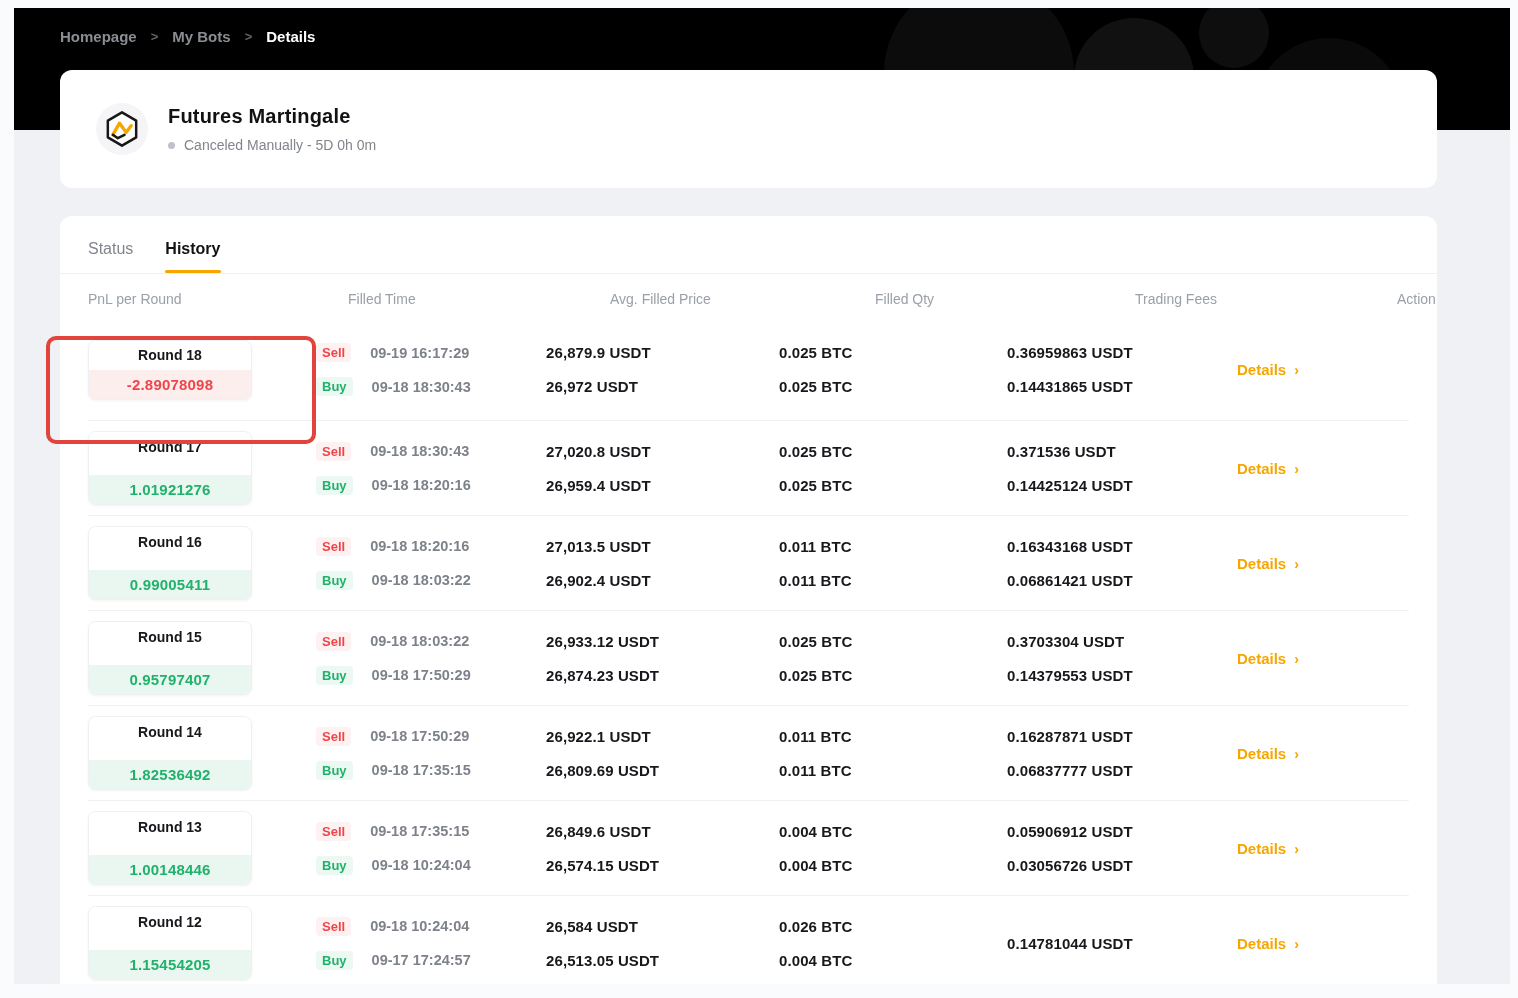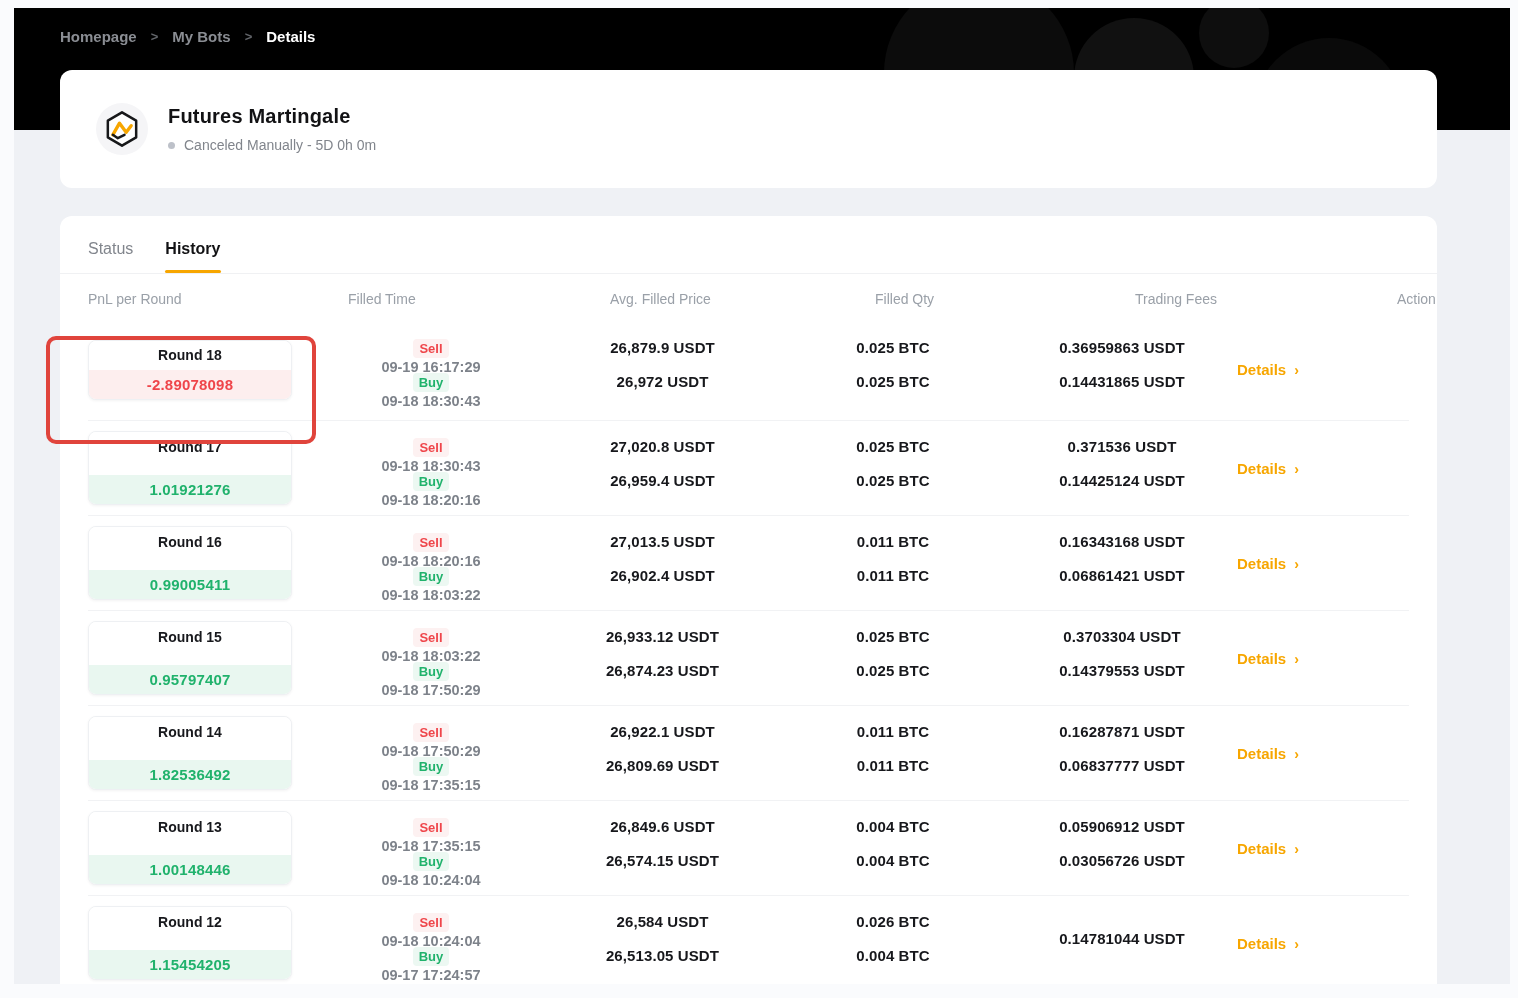--- a/index.html
+++ b/index.html
@@ -63,36 +63,36 @@
     display:grid;
     grid-template-columns:228px 230px 233px 228px 230px 1fr;
     align-items:center;
   }
   .thead { padding:17px 0 12px 0;gap:32px; }
   .th { font-size:14px; color:#9aa0a8; font-weight:500; }
   .trow { height:95px; border-bottom:1px solid #f1f2f4; }
   .trow:first-child { height:102px; }
   
   .pnl-card {
-    width:204px; background:#fff; border:1px solid #eef0f3; border-radius:8px;
+    width:164px; background:#fff; border:1px solid #eef0f3; border-radius:8px;
     box-shadow:0 1px 3px rgba(20,22,26,.05); overflow:hidden;
   }
   .pnl-round {
     height:29px; display:flex; align-items:center; justify-content:center;
     font-size:14px; font-weight:600; color:#17181c; background:#fff;
   }
   .pnl-value {
     height:29px; display:flex; align-items:center; justify-content:center;
     font-size:15px; font-weight:700; letter-spacing:.2px;
   }
   .pnl-value.pos { color:#20b26c; background:#e9f7f0;margin-top:14px; }
   .pnl-value.neg { color:#ef454a; background:#fdeeee; }
   
   .twolines { display:flex; flex-direction:column; gap:7px; }
-  .line { height:27px; display:flex; align-items:center; gap:1px;flex-direction:column; }
+  .line { height:27px; display:flex; align-items:center; gap:19px; }
   .badge {
     font-size:13px; font-weight:600; border-radius:4px; padding:3px 6px; line-height:1;
   }
   .badge.sell { color:#ef454a; background:#fdf1f1; }
   .badge.buy  { color:#20b26c; background:#ecf8f2; }
   .time { font-size:14.5px; color:#7d828a; font-weight:700; }
   .val  { font-size:15px; color:#17181c; font-weight:700; letter-spacing:.1px; }
   .details-link {
     display:flex; align-items:center; gap:8px; cursor:pointer;
     font-size:15px; font-weight:700; color:#f7a600;

